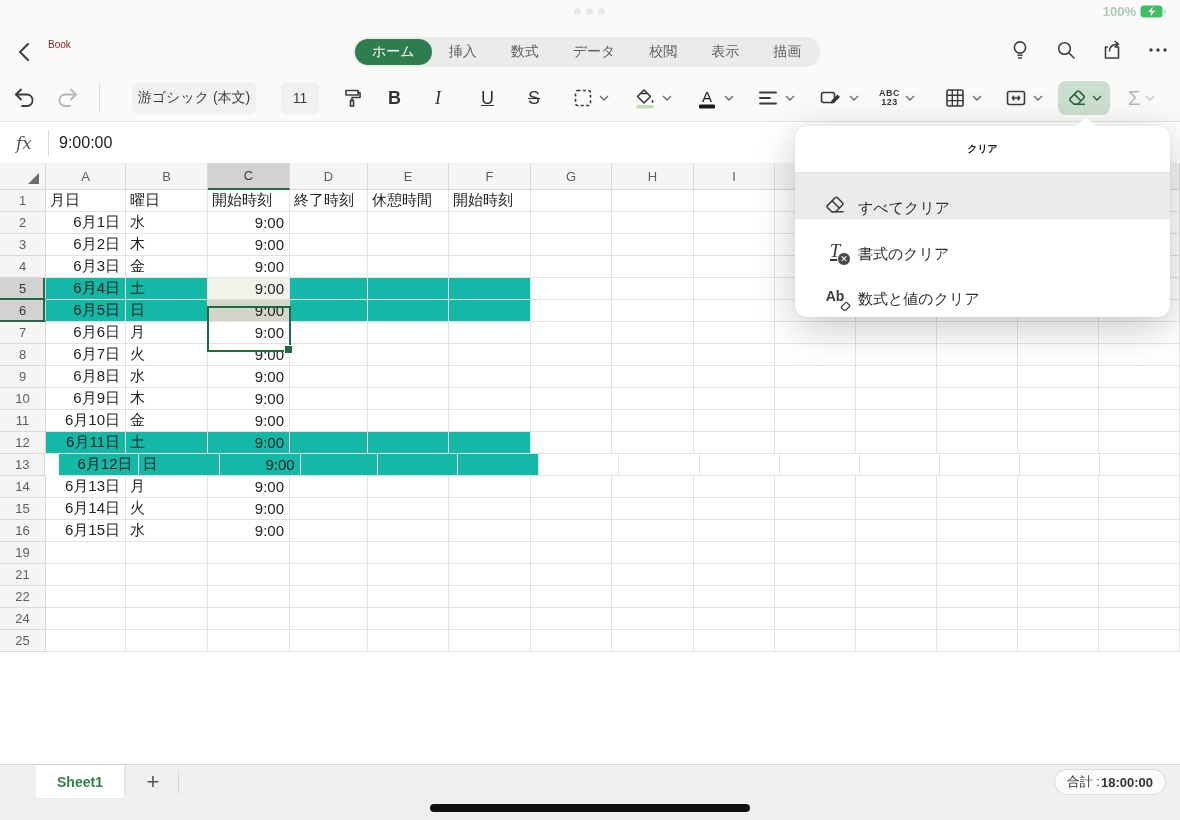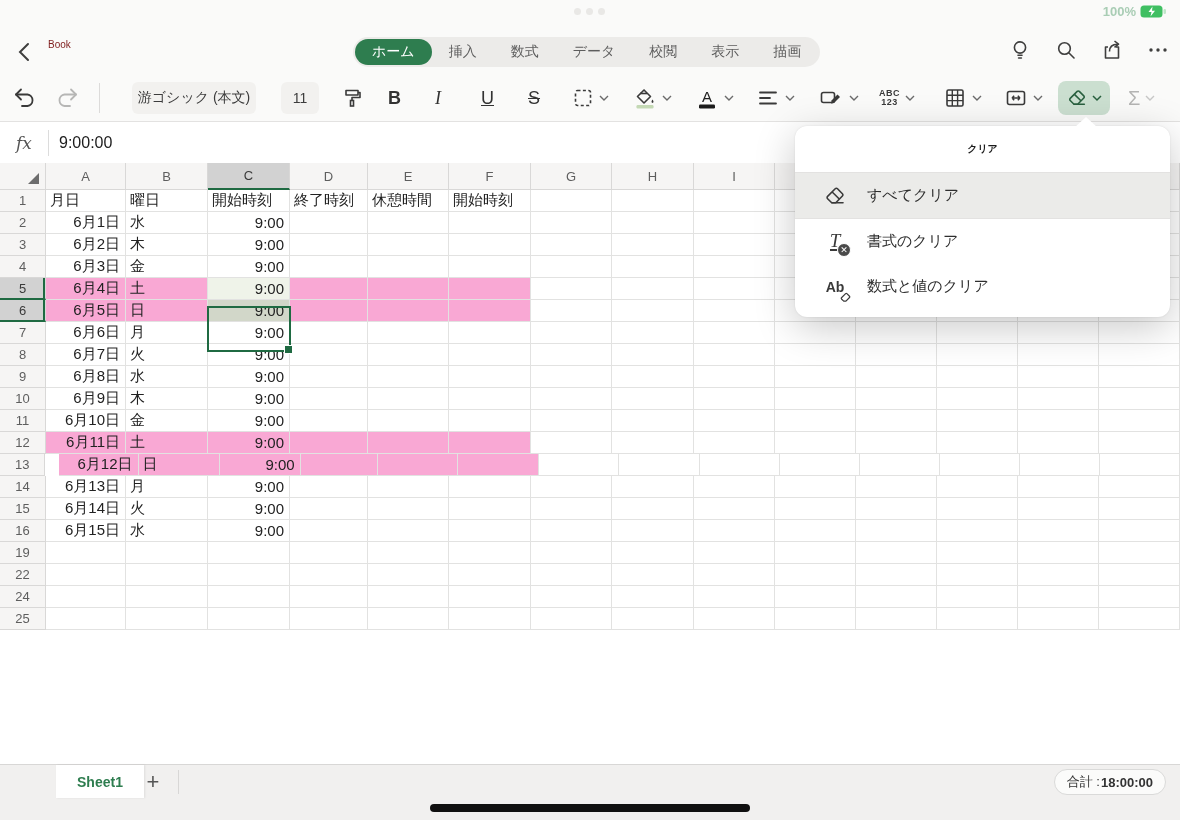--- a/index.html
+++ b/index.html
@@ -55,46 +55,46 @@
   .gc{box-sizing:border-box;border-right:1px solid #e2e2e1;border-bottom:1px solid #e2e2e1;
       font-size:15px;color:#222;overflow:hidden;white-space:nowrap;display:flex;align-items:center;cursor:cell}
   .ghd{background:#f6f5f4;color:#5e5e5e;font-size:13px;justify-content:center;
        border-right:1px solid #d9d8d7;border-bottom:1px solid #d9d8d7;cursor:pointer}
   .ghd.sel{background:#d2d2d2;color:#3a3a3a;border-bottom:2px solid #1f6a42}
   .rhd.sel{background:#d2d2d2;color:#3a3a3a;box-shadow:inset -2px 0 0 #1f6a42}
   .corner{justify-content:flex-end;align-items:flex-end;padding:0 6px 5px 0}
   .tri{width:0;height:0;border-right:11px solid #6d6d6d;border-top:11px solid transparent}
   .al{justify-content:flex-start;padding-left:4px}
   .ar{justify-content:flex-end;padding-right:5px}
-  .hl{background:#f9a8d4}
+  .hl{background:#14b8a6}
   .cell-active{background:#eff3e9}
   .cell-range{background:#d2d7c9}
   .selbox{left:207px;top:143px;width:84px;height:46px;border:2px solid #1f6a42;box-sizing:border-box;pointer-events:none}
   .selhandle{position:absolute;right:-4px;bottom:-4px;width:7px;height:7px;background:#1f6a42;border:1px solid #fff}
 
   
   .caret{left:1074px;top:117px;width:0;height:0;border-left:12px solid transparent;
          border-right:12px solid transparent;border-bottom:11px solid #fff;z-index:51}
   .menu{left:795px;top:126px;width:375px;background:#fff;border-radius:12px;z-index:50;
         box-shadow:0 10px 40px rgba(0,0,0,.22),0 0 2px rgba(0,0,0,.1);overflow:hidden;padding-bottom:8px}
   .menu-title{height:46px;display:flex;align-items:center;justify-content:center;
               font-size:10px;font-weight:bold;color:#1b1b1b;border-bottom:1px solid #e3e2e1}
-  .mitem{height:45px;display:flex;align-items:center;gap:19px;padding-left:27px;font-size:15px;color:#2e2e2e;cursor:pointer}
+  .mitem{height:45px;display:flex;align-items:flex-end;gap:10px;padding-left:27px;font-size:15px;color:#2e2e2e;cursor:pointer}
   .mitem.hilite{background:#ebebe9;border-bottom:1px solid #e3e2e1}
   .mi-ic{width:26px;height:26px;position:relative;display:flex;align-items:center;justify-content:center}
   .tfmt{font-family:"Liberation Serif",serif;font-style:italic;font-size:19px;color:#3a3a3a;
         border-bottom:2px solid #3a3a3a;line-height:17px}
   .badge{position:absolute;right:-3px;bottom:-2px;width:12px;height:12px;border-radius:50%;
          background:#4a4a4a;color:#fff;font-size:9px;line-height:12px;text-align:center;border:1.5px solid #fff}
   .ab{font-size:14px;font-weight:bold;color:#3a3a3a}
   .mini-eraser{position:absolute;right:-4px;bottom:-4px}
 
   
   .sheetbar{top:764px;left:0;width:1180px;height:56px;background:#f1f0ef;border-top:1px solid #d8d7d6}
-  .sheet-tab{left:56px;top:0;width:88px;height:33px;background:#fff;display:flex;align-items:center;
+  .sheet-tab{left:36px;top:0;width:88px;height:33px;background:#fff;display:flex;align-items:center;
              justify-content:center;font-size:14px;font-weight:bold;color:#2e7d4f;cursor:pointer;
              box-shadow:1px 0 2px rgba(0,0,0,.08)}
   .add-sheet{left:138px;top:0;width:30px;height:33px;display:flex;align-items:center;justify-content:center;
              font-size:22px;color:#555;cursor:pointer}
   .sheet-div{left:178px;top:5px;width:1px;height:24px;background:#d8d7d6}
   .sum-pill{right:14px;top:4px;height:24px;border:1px solid #dadad9;border-radius:13px;background:#fbfbfa;
             display:flex;align-items:center;padding:0 12px;font-size:13px;color:#333;cursor:pointer}
   .sum-pill b{margin-left:1px}
   .home-indicator{left:430px;top:804px;width:320px;height:8px;border-radius:4px;background:#101010;cursor:grab}
 </style>
@@ -591,20 +591,37 @@
         <div class="gc " style="width: 81px; height: 22px;"></div>
         <div class="gc " style="width: 82px; height: 22px;"></div>
         <div class="gc " style="width: 81px; height: 22px;"></div>
         <div class="gc " style="width: 81px; height: 22px;"></div>
         <div class="gc " style="width: 81px; height: 22px;"></div>
         <div class="gc " style="width: 81px; height: 22px;"></div>
         <div class="gc " style="width: 81px; height: 22px;"></div>
         <div class="gc " style="width: 81px; height: 22px;"></div>
       </div>
       <div class="grow">
+        <div class="gc ghd rhd" style="width: 46px; height: 22px;">21</div>
+        <div class="gc " style="width: 80px; height: 22px;"></div>
+        <div class="gc " style="width: 82px; height: 22px;"></div>
+        <div class="gc " style="width: 82px; height: 22px;"></div>
+        <div class="gc " style="width: 78px; height: 22px;"></div>
+        <div class="gc " style="width: 81px; height: 22px;"></div>
+        <div class="gc " style="width: 82px; height: 22px;"></div>
+        <div class="gc " style="width: 81px; height: 22px;"></div>
+        <div class="gc " style="width: 82px; height: 22px;"></div>
+        <div class="gc " style="width: 81px; height: 22px;"></div>
+        <div class="gc " style="width: 81px; height: 22px;"></div>
+        <div class="gc " style="width: 81px; height: 22px;"></div>
+        <div class="gc " style="width: 81px; height: 22px;"></div>
+        <div class="gc " style="width: 81px; height: 22px;"></div>
+        <div class="gc " style="width: 81px; height: 22px;"></div>
+      </div>
+      <div class="grow">
         <div class="gc ghd rhd" style="width: 46px; height: 22px;">22</div>
         <div class="gc " style="width: 80px; height: 22px;"></div>
         <div class="gc " style="width: 82px; height: 22px;"></div>
         <div class="gc " style="width: 82px; height: 22px;"></div>
         <div class="gc " style="width: 78px; height: 22px;"></div>
         <div class="gc " style="width: 81px; height: 22px;"></div>
         <div class="gc " style="width: 82px; height: 22px;"></div>
         <div class="gc " style="width: 81px; height: 22px;"></div>
         <div class="gc " style="width: 82px; height: 22px;"></div>
         <div class="gc " style="width: 81px; height: 22px;"></div>

